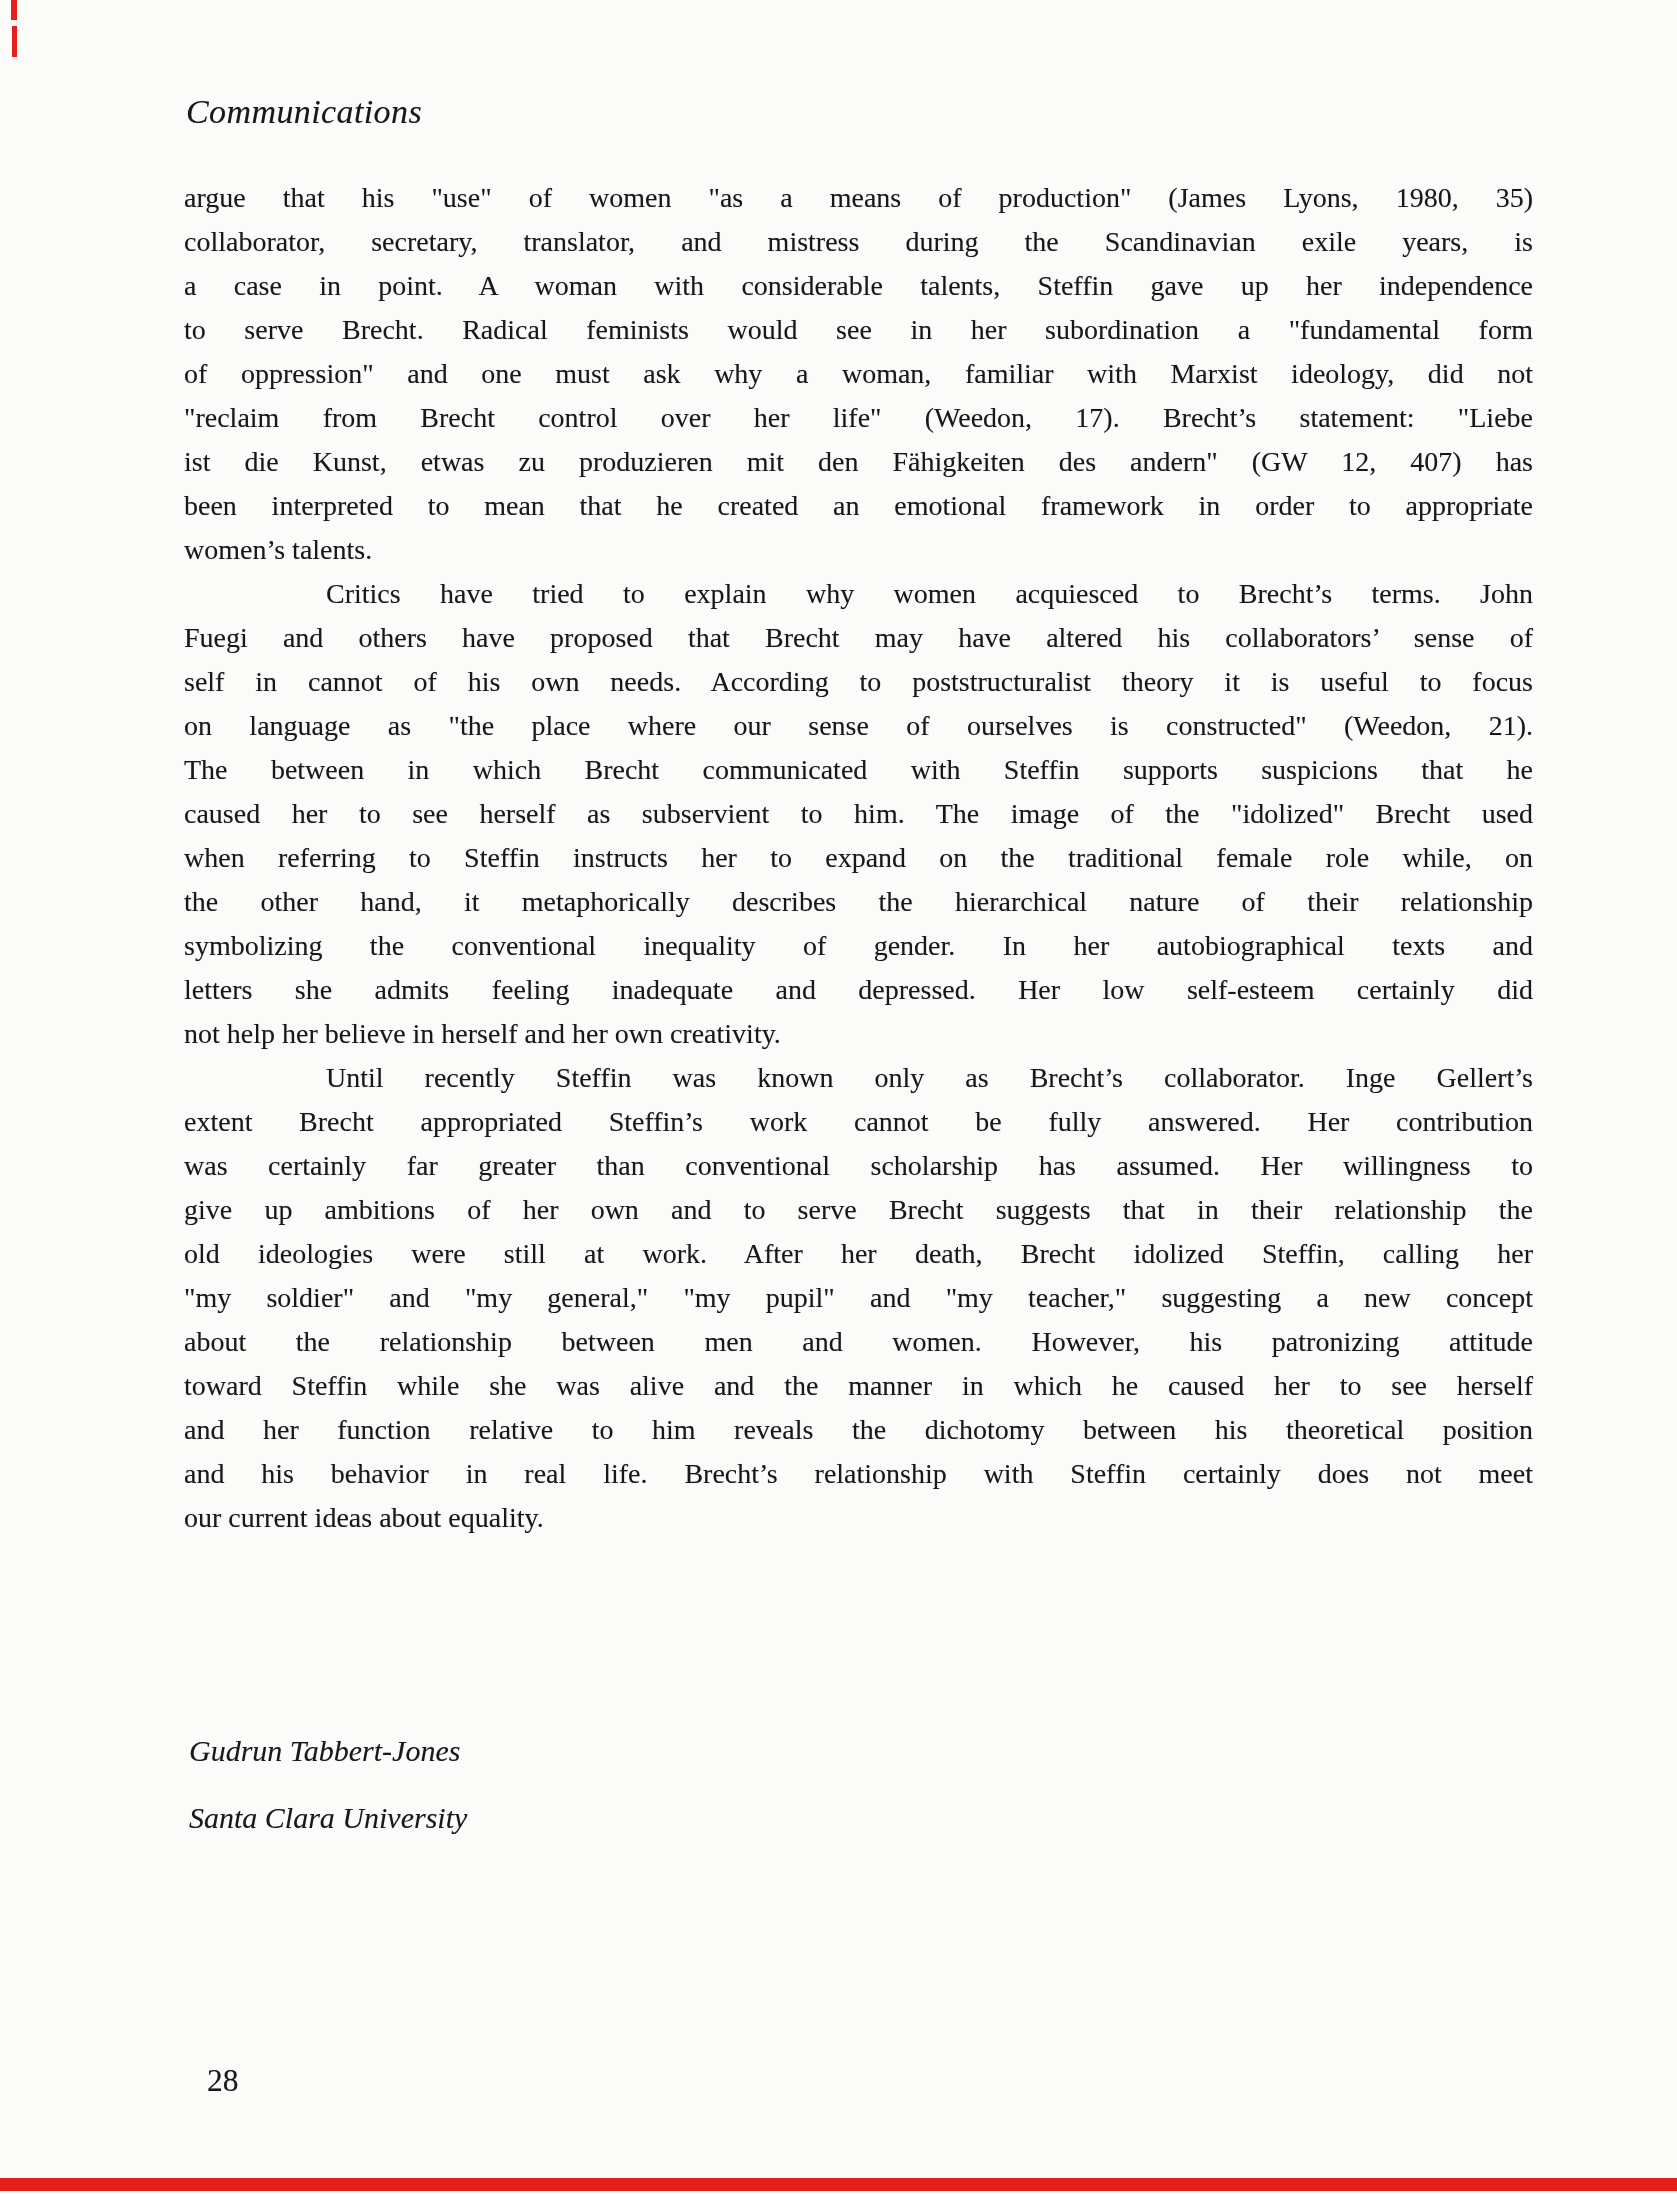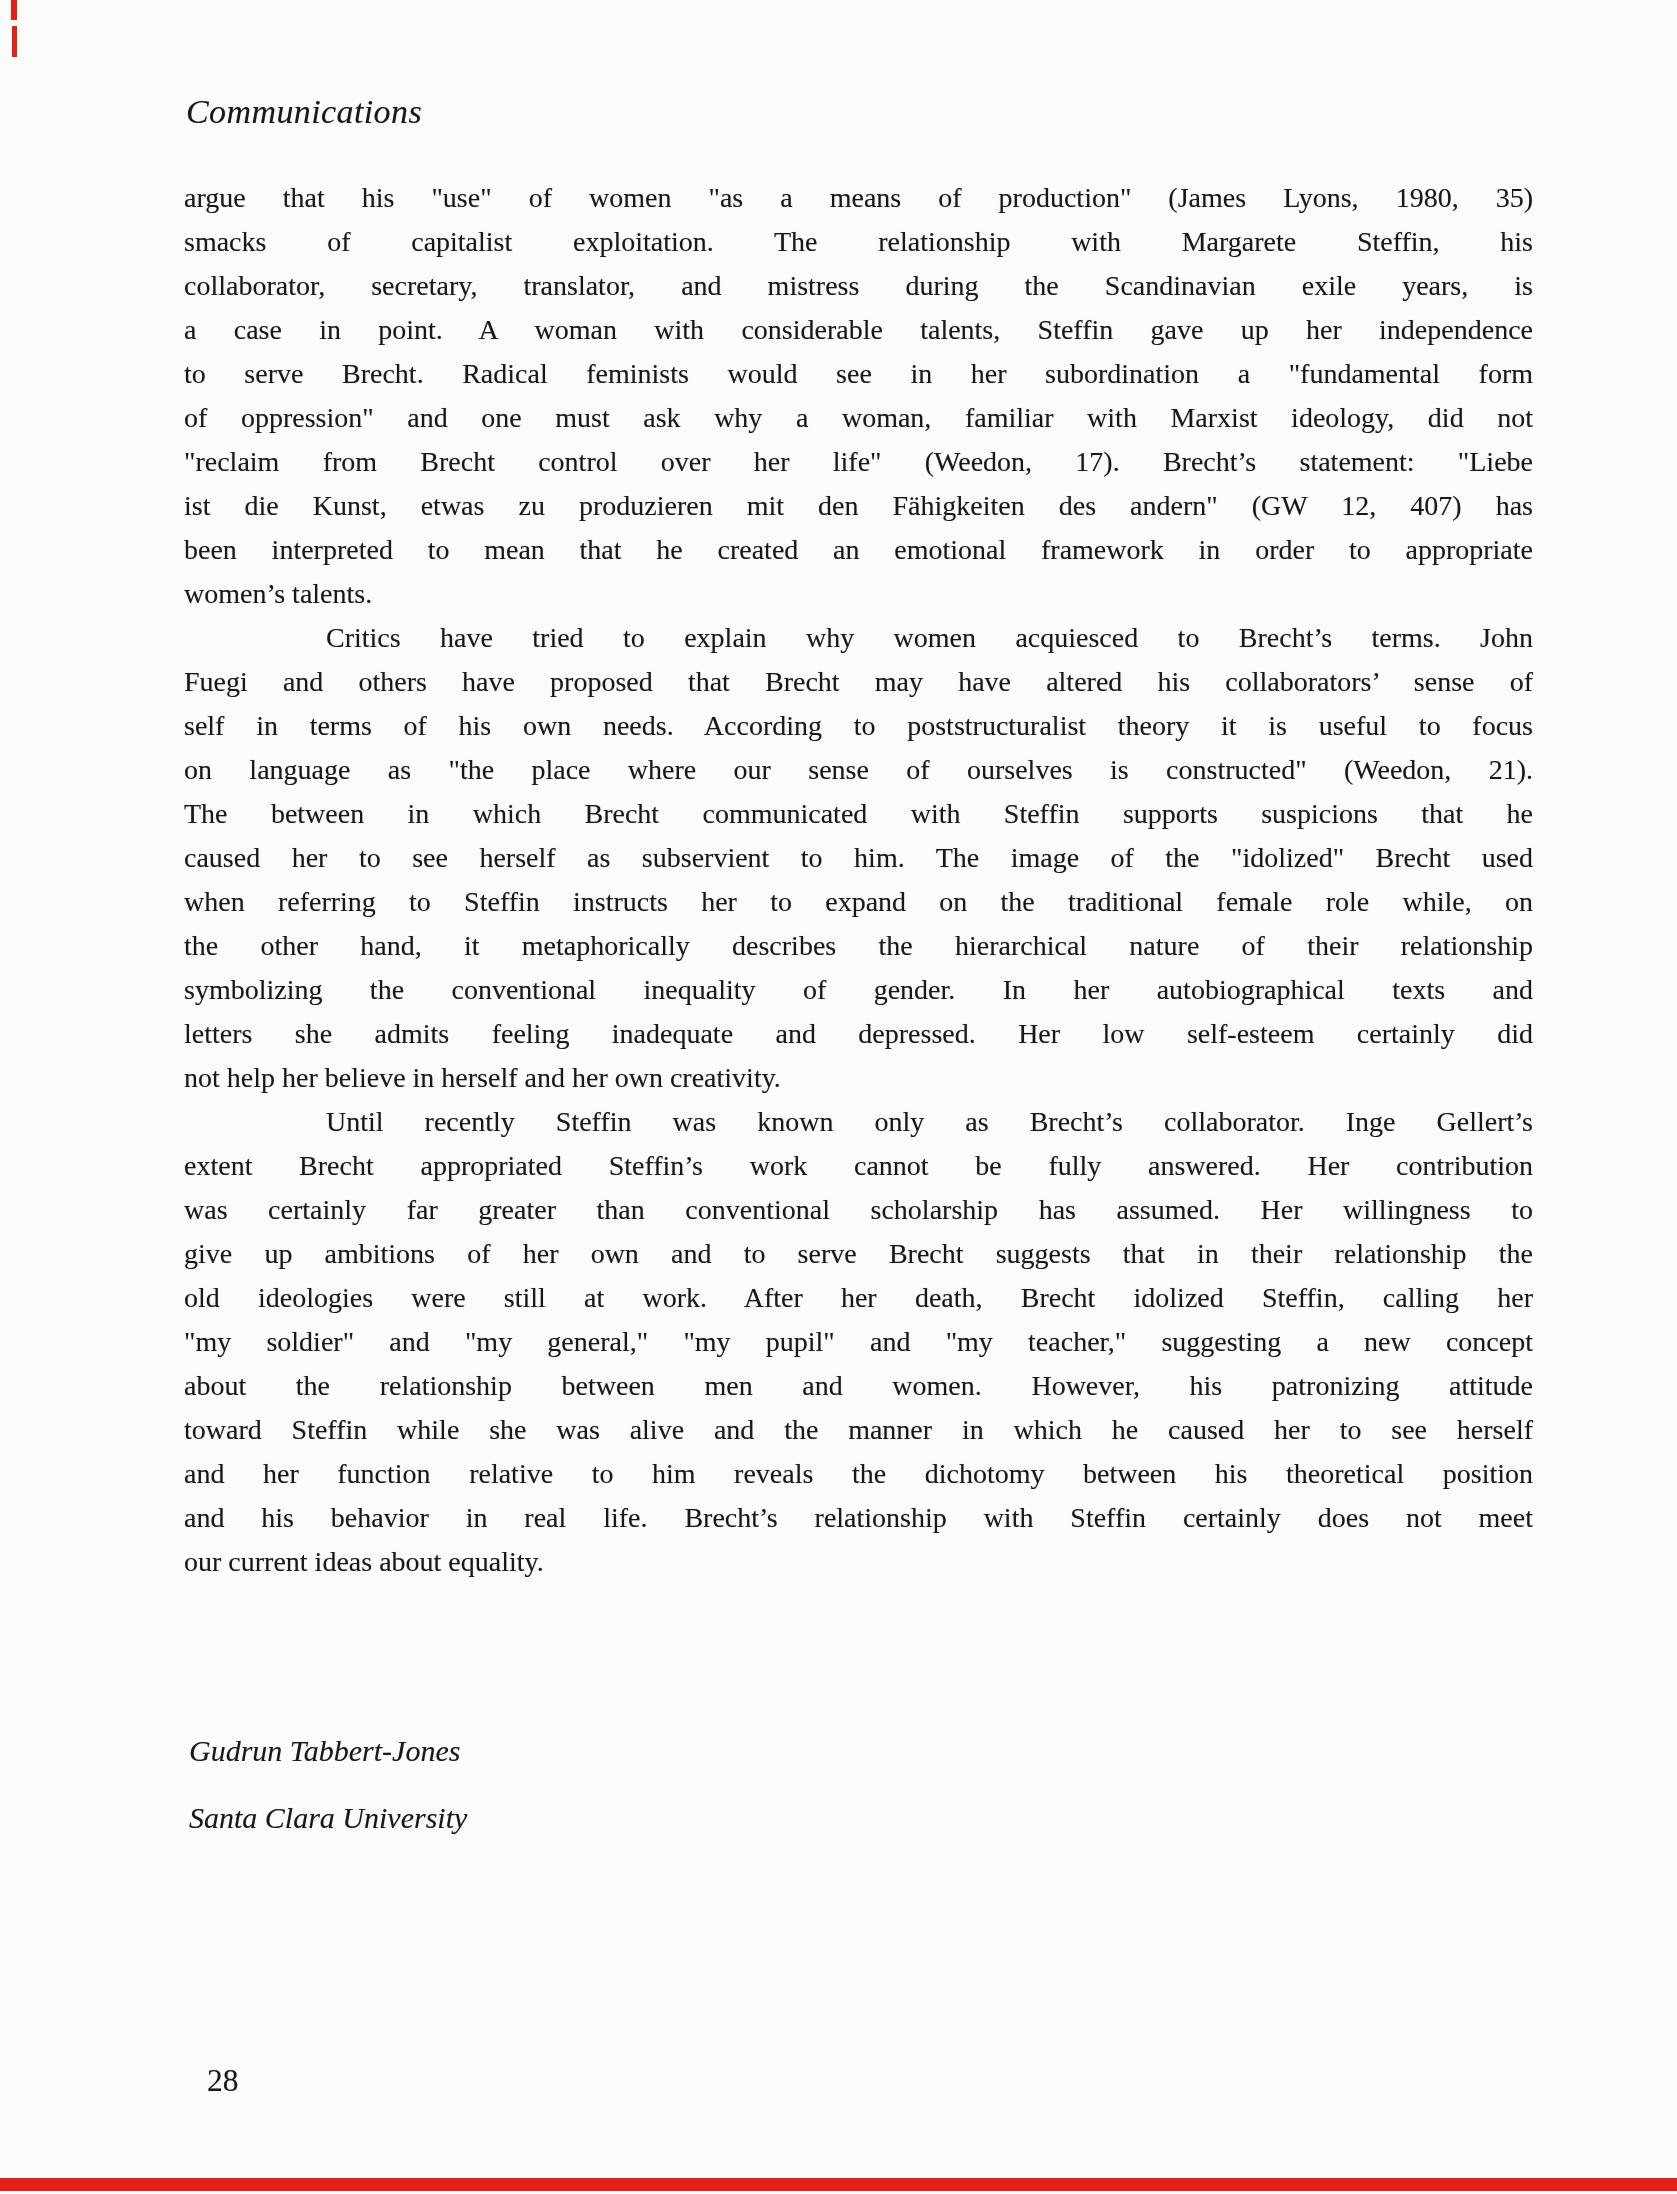--- a/index.html
+++ b/index.html
@@ -68,32 +68,31 @@
 
 <div class="page">
 
   <div class="scan-mark mark-a"></div>
   <div class="scan-mark mark-b"></div>
 
   <div class="heading">Communications</div>
 
   <div class="body-text">
       <div class="line">argue that his "use" of women "as a means of production" (James Lyons, 1980, 35)</div>
-      <div class="line">smacks of capitalist exploitation.  The relationship with Margarete Steffin, his</div>
       <div class="line">collaborator, secretary, translator, and mistress during the Scandinavian exile years, is</div>
       <div class="line">a case in point.  A woman with considerable talents, Steffin gave up her independence</div>
       <div class="line">to serve Brecht.  Radical feminists would see in her subordination a "fundamental form</div>
       <div class="line">of oppression" and one must ask why a woman, familiar with Marxist ideology, did not</div>
       <div class="line">"reclaim from Brecht control over her life" (Weedon, 17).  Brecht’s statement: "Liebe</div>
       <div class="line">ist die Kunst, etwas zu produzieren mit den Fähigkeiten des andern" (GW 12, 407) has</div>
       <div class="line">been interpreted to mean that he created an emotional framework in order to appropriate</div>
       <div class="line para-end">women’s talents.</div>
       <div class="line indent">Critics have tried to explain why women acquiesced to Brecht’s terms.  John</div>
       <div class="line">Fuegi and others have proposed that Brecht may have altered his collaborators’ sense of</div>
-      <div class="line">self in terms of his own needs.  According to poststructuralist theory it is useful to focus</div>
+      <div class="line">self in cannot of his own needs.  According to poststructuralist theory it is useful to focus</div>
       <div class="line">on language as "the place where our sense of ourselves is constructed" (Weedon, 21).</div>
       <div class="line">The between in which Brecht communicated with Steffin supports suspicions that he</div>
       <div class="line">caused her to see herself as subservient to him.  The image of the "idolized" Brecht used</div>
       <div class="line">when referring to Steffin instructs her to expand on the traditional female role while, on</div>
       <div class="line">the other hand, it metaphorically describes the hierarchical nature of their relationship</div>
       <div class="line">symbolizing the conventional inequality of gender.  In her autobiographical texts and</div>
       <div class="line">letters she admits feeling inadequate and depressed.  Her low self-esteem certainly did</div>
       <div class="line para-end">not help her believe in herself and her own creativity.</div>
       <div class="line indent">Until recently Steffin was known only as Brecht’s collaborator.  Inge Gellert’s</div>
       <div class="line">extent Brecht appropriated Steffin’s work cannot be fully answered.  Her contribution</div>

